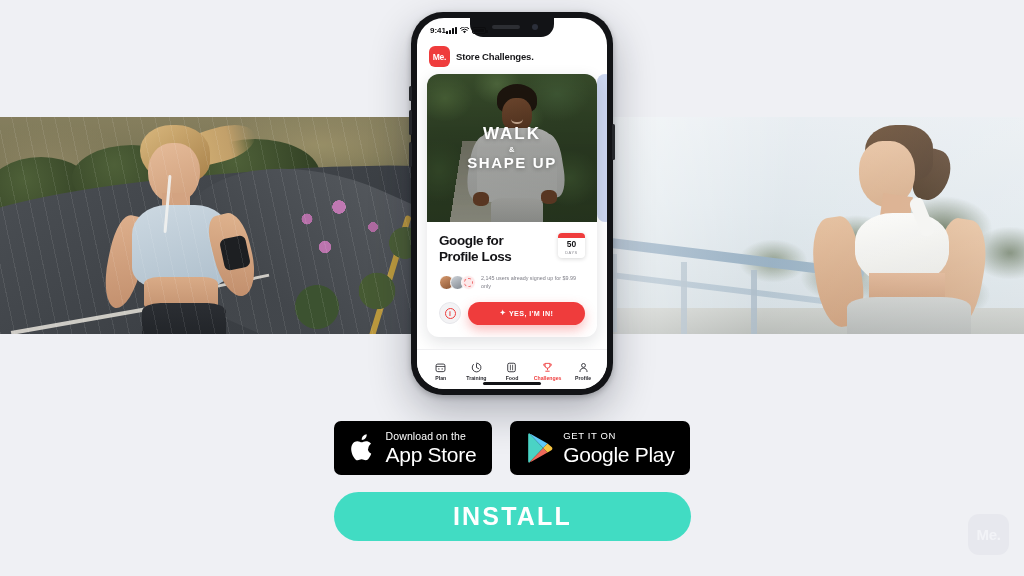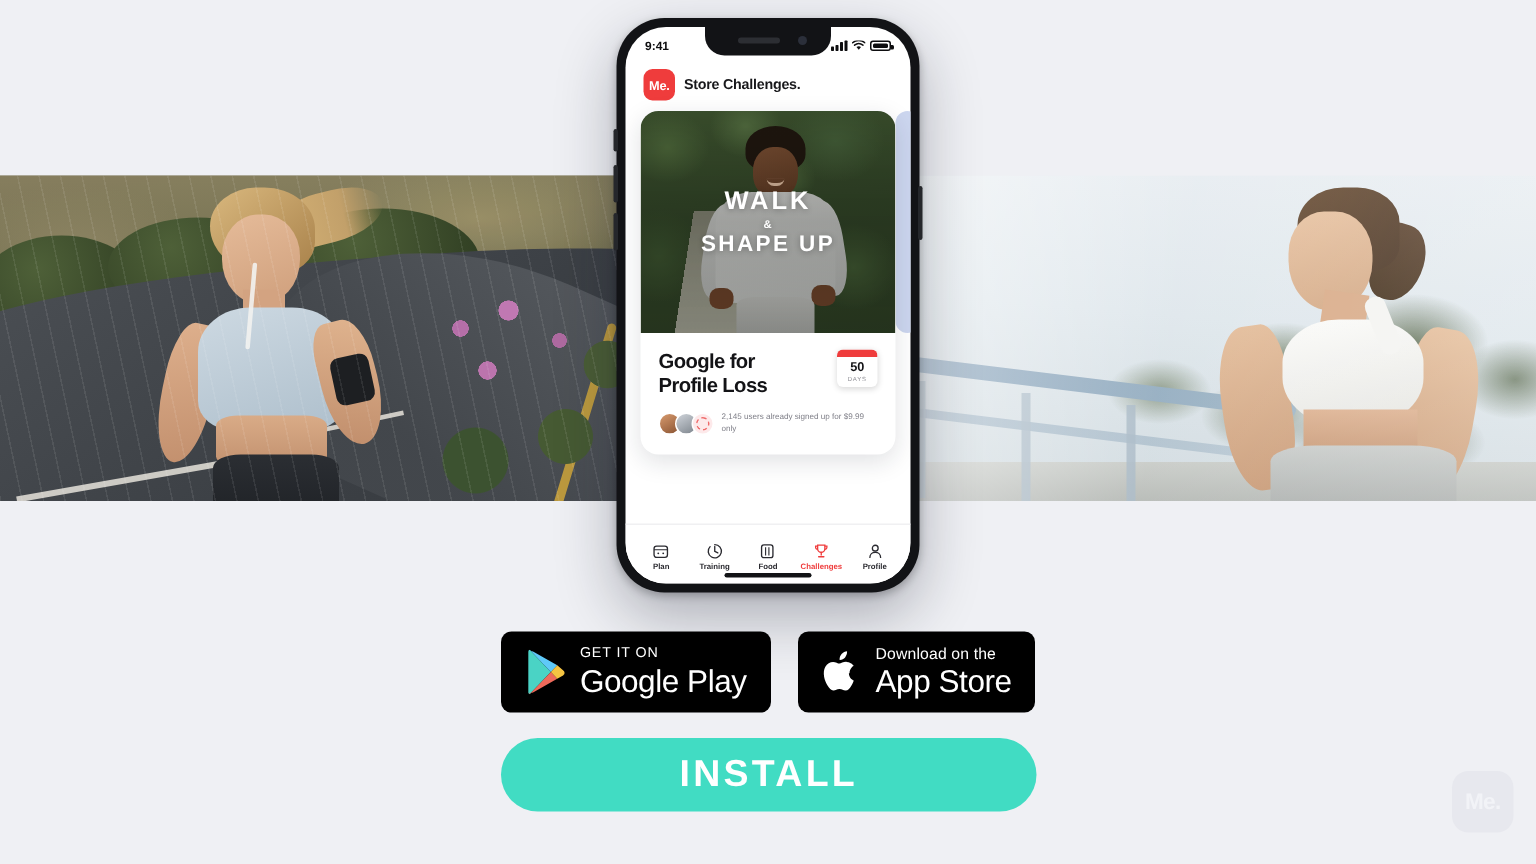--- a/index.html
+++ b/index.html
@@ -247,21 +247,21 @@
     position: absolute; left: 22px; top: 7px; width: 28px; height: 4px;
     background: #2c2e33; border-radius: 2px;
   }
   .notch-cam {
     position: absolute; right: 16px; top: 6px; width: 6px; height: 6px;
     background: #2b2f3a; border-radius: 50%;
   }
 
   .statusbar {
     position: relative; z-index: 6; height: 22px;
-    display: flex; align-items: center; justify-content: space-between;
+    display: flex; align-items: center; justify-content: flex-start;
     padding: 3px 13px 0; font-size: 8px; font-weight: bold; color: #0d0d0f;
   }
   .status-right { display: flex; align-items: center; gap: 3px; }
   .sig { display: flex; align-items: flex-end; gap: 1px; height: 7px; }
   .sig i { width: 2px; background: #0d0d0f; border-radius: .5px; display: block; }
   .sig i:nth-child(1) { height: 3px; }
   .sig i:nth-child(2) { height: 4.5px; }
   .sig i:nth-child(3) { height: 6px; }
   .sig i:nth-child(4) { height: 7px; }
   .batt {
@@ -618,20 +618,29 @@
             <div class="avatars">
               <div class="av av1"></div>
               <div class="av av2"></div>
               <div class="av av3">
                   <i></i>
                 </div>
             </div>
             <div class="meta-text">2,145 users already signed up for $9.99 only</div>
           </div>
 
+          <div class="cb-cta">
+            <div class="info-btn">
+              <i>i</i>
+            </div>
+            <button class="cta-btn">
+              <span class="cta-spark">✦</span>
+              <span>YES, I'M IN!</span>
+            </button>
+          </div>
         </div>
 
       </div>
     </div>
 
     <div class="tabbar">
 
       <div class="tab">
         <svg width="11" height="11" viewBox="0 0 16 16">
           <rect x="1.5" y="3" width="13" height="11" rx="2.5" fill="none" stroke="#2a2a30" stroke-width="1.3"></rect>
@@ -679,42 +688,42 @@
       </div>
 
     </div>
 
     <div class="home-ind"></div>
 
   </div>
 </div>
 
 <div class="badges">
+
+  <div class="badge">
+    <svg width="27" height="32" viewBox="0 0 24 29">
+      <path d="M16.4 15.2c0-3 2.4-4.4 2.5-4.5-1.4-2-3.5-2.3-4.2-2.3-1.8-.2-3.5 1-4.4 1-.9 0-2.3-1-3.8-1-1.9 0-3.7 1.1-4.7 2.9-2 3.5-.5 8.6 1.4 11.5 1 1.4 2.1 3 3.5 2.9 1.4-.1 1.9-.9 3.6-.9s2.2.9 3.7.9c1.5 0 2.5-1.4 3.4-2.8 1.1-1.6 1.5-3.2 1.6-3.3-.1 0-3-1.2-3-4.4z" fill="#fff"></path>
+      <path d="M13.7 5.7c.8-1 1.3-2.3 1.2-3.7-1.1 0-2.5.8-3.3 1.7-.7.8-1.4 2.2-1.2 3.5 1.3.1 2.5-.6 3.3-1.5z" fill="#fff"></path>
+    </svg>
+    <span class="badge-txt">
+      <span class="badge-small">Download on the</span>
+      <span class="badge-big">App Store</span>
+    </span>
+  </div>
 
   <div class="badge">
     <svg width="28" height="30" viewBox="0 0 26 28">
       <path d="M2 1.4v25.2c0 .6.3 1 .8 1.2L16 14 2.8.2C2.3.4 2 .8 2 1.4z" fill="#4ad3c5"></path>
       <path d="M2.8.2 16 14l4-4.2-14.8-8.4c-.9-.5-1.8-.6-2.4-.2z" fill="#5fc9f8"></path>
       <path d="M2.8 27.8 16 14l4 4.2-14.8 8.4c-.9.5-1.8.6-2.4.2z" fill="#ee6a5b"></path>
       <path d="M20 9.8 16 14l4 4.2 3.6-2c1.3-.8 1.3-2.5 0-3.3z" fill="#f5c442"></path>
     </svg>
     <span class="badge-txt">
       <span class="badge-small caps">GET IT ON</span>
       <span class="badge-big">Google Play</span>
     </span>
   </div>
 
-  <div class="badge">
-    <svg width="27" height="32" viewBox="0 0 24 29">
-      <path d="M16.4 15.2c0-3 2.4-4.4 2.5-4.5-1.4-2-3.5-2.3-4.2-2.3-1.8-.2-3.5 1-4.4 1-.9 0-2.3-1-3.8-1-1.9 0-3.7 1.1-4.7 2.9-2 3.5-.5 8.6 1.4 11.5 1 1.4 2.1 3 3.5 2.9 1.4-.1 1.9-.9 3.6-.9s2.2.9 3.7.9c1.5 0 2.5-1.4 3.4-2.8 1.1-1.6 1.5-3.2 1.6-3.3-.1 0-3-1.2-3-4.4z" fill="#fff"></path>
-      <path d="M13.7 5.7c.8-1 1.3-2.3 1.2-3.7-1.1 0-2.5.8-3.3 1.7-.7.8-1.4 2.2-1.2 3.5 1.3.1 2.5-.6 3.3-1.5z" fill="#fff"></path>
-    </svg>
-    <span class="badge-txt">
-      <span class="badge-small">Download on the</span>
-      <span class="badge-big">App Store</span>
-    </span>
-  </div>
-
 </div>
 
 <button class="install">INSTALL</button>
 
 <div class="watermark">Me.</div>
 
 </body></html>

